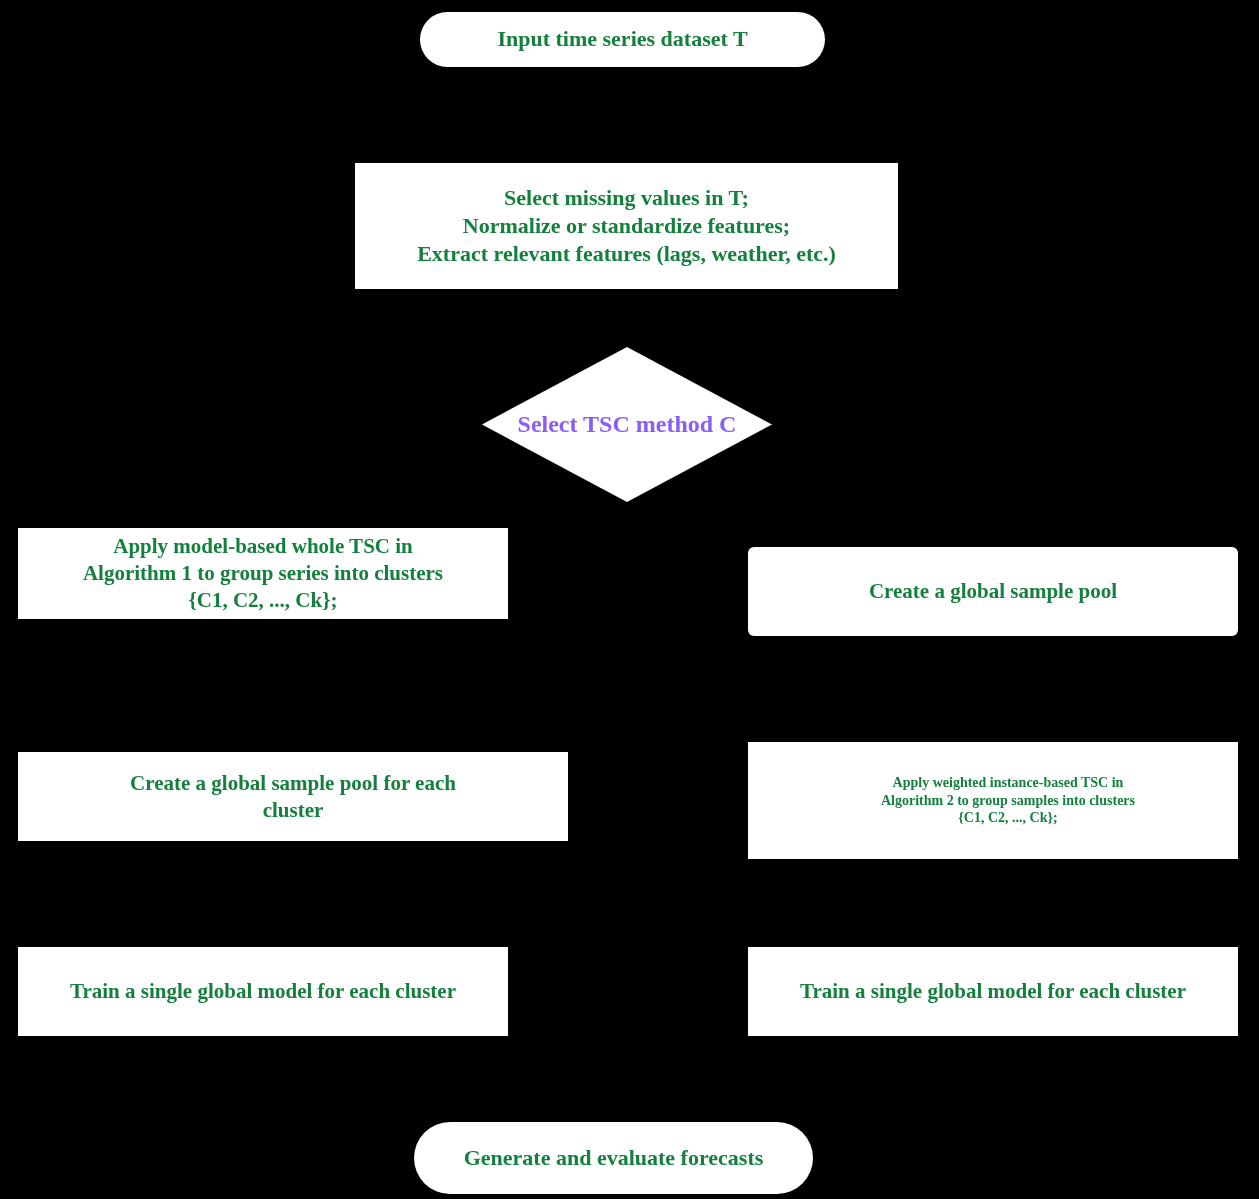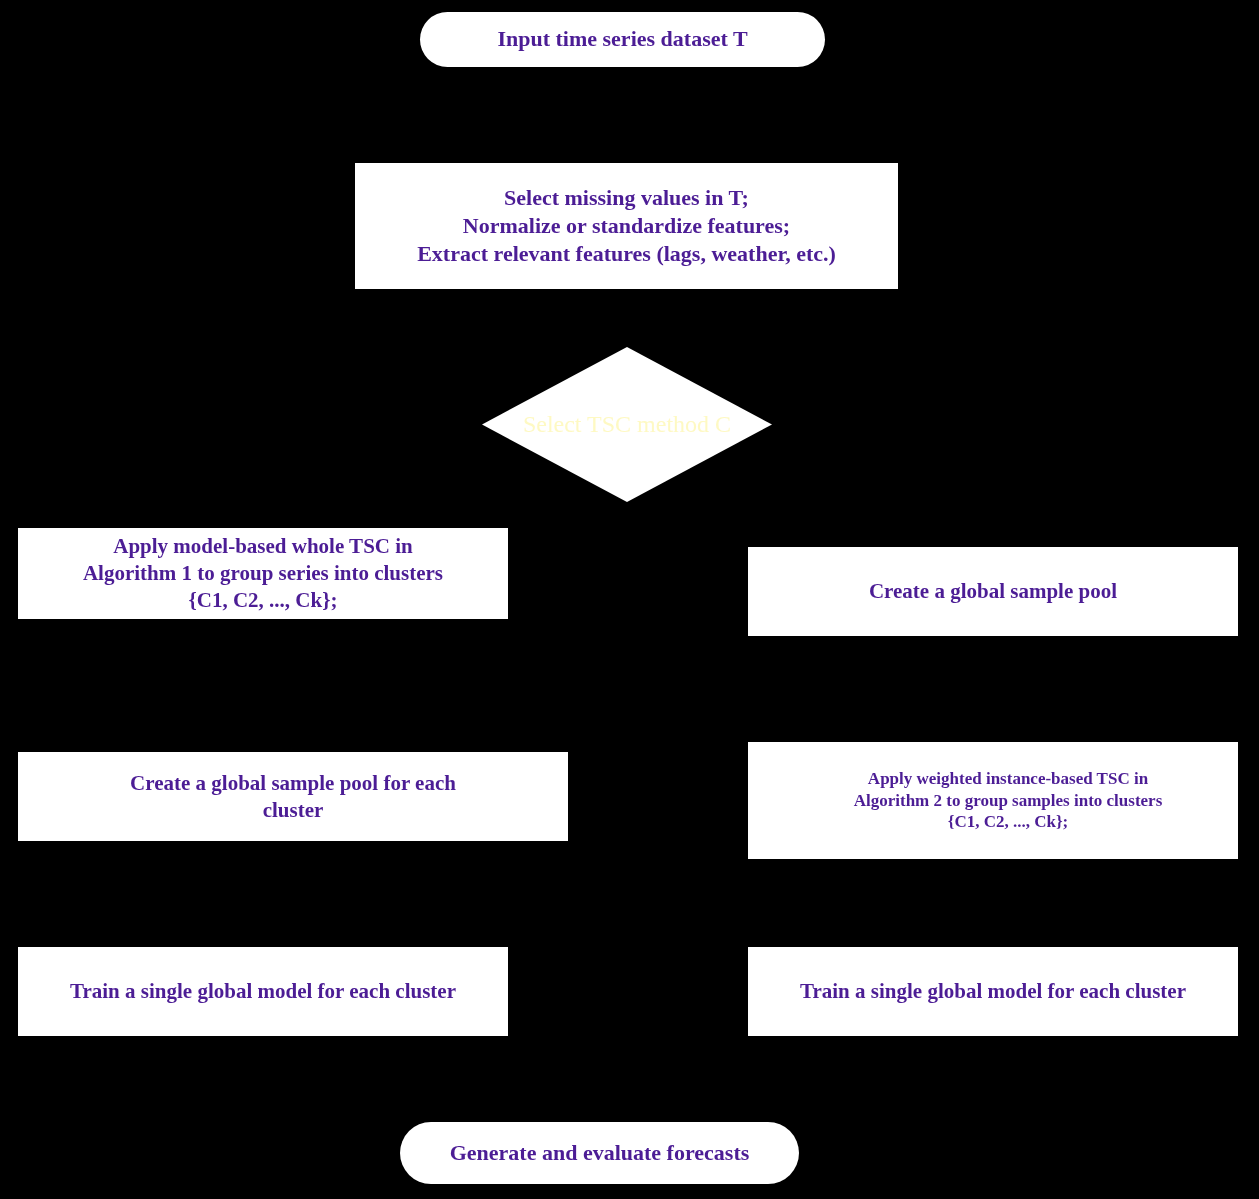--- a/index.html
+++ b/index.html
@@ -19,21 +19,21 @@
   #flow-canvas {
     position: absolute;
     left: 0; top: 0;
     width: 1259px;
     height: 1199px;
     background: #000000;
   }
   .node {
     position: absolute;
     background: #ffffff;
-    color: #4c1d95;
+    color: #15803d;
     display: flex;
     align-items: center;
     justify-content: center;
     text-align: center;
     font-weight: bold;
     line-height: 1.28;
     box-sizing: border-box;
     white-space: pre-line;
   }
   .node.terminator {
@@ -51,41 +51,41 @@
   }
   .decision-shape {
     position: absolute;
     left: 0; top: 0;
     width: 100%;
     height: 100%;
   }
   .decision-label {
     position: relative;
     z-index: 2;
-    font-weight: normal;
+    font-weight: bold;
     text-align: center;
-    color: #fef9c3;
+    color: #8b5cf6;
     white-space: nowrap;
   }
 
   
   #node-input       { left: 420px; top: 12px;   width: 405px; height: 55px;  font-size: 22px; }
   #node-preprocess  { left: 355px; top: 163px;  width: 543px; height: 126px; font-size: 22px; }
   #node-decision    { left: 482px; top: 347px;  width: 290px; height: 155px; }
   #node-decision .decision-label { font-size: 24px; }
 
   #node-left-1      { left: 18px;  top: 528px;  width: 490px; height: 91px; font-size: 21px; }
   #node-left-2      { left: 18px;  top: 752px;  width: 550px; height: 89px;  font-size: 21px; }
   #node-left-3      { left: 18px;  top: 947px;  width: 490px; height: 89px;  font-size: 21px; }
 
-  #node-right-1     { left: 748px; top: 547px;  width: 490px; height: 89px;  font-size: 21px; }
-  #node-right-2     { left: 748px; top: 742px;  width: 490px; height: 117px; font-size: 17px; padding-left: 30px; }
+  #node-right-1     { left: 748px; top: 547px;  width: 490px; height: 89px;  font-size: 21px; border-radius: 6px; }
+  #node-right-2     { left: 748px; top: 742px;  width: 490px; height: 117px; font-size: 14px; padding-left: 30px; }
   #node-right-3     { left: 748px; top: 947px;  width: 490px; height: 89px;  font-size: 21px; }
 
-  #node-output      { left: 400px; top: 1122px; width: 399px; height: 62px;  font-size: 22px; text-align: center; }
+  #node-output      { left: 414px; top: 1122px; width: 399px; height: 72px;  font-size: 22px; text-align: center; }
 
   
   .overflow-text {
     white-space: nowrap;
     overflow: visible;
   }
 </style>
 </head>
 <body>
 

